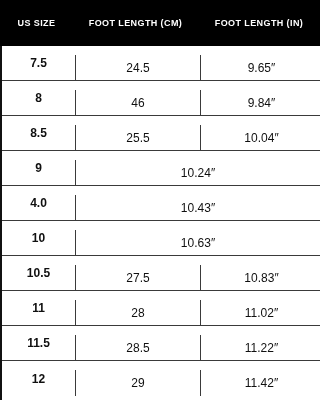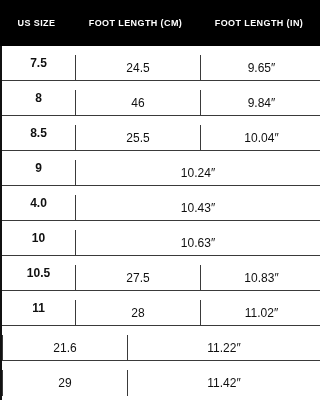--- a/index.html
+++ b/index.html
@@ -150,23 +150,25 @@
       <div class="cell col-3 cell-in divider">10.83″</div>
     </div>
 
     <div class="chart-row">
       <div class="cell col-1 cell-us">11</div>
       <div class="cell col-2 cell-cm divider">28</div>
       <div class="cell col-3 cell-in divider">11.02″</div>
     </div>
 
     <div class="chart-row">
-      <div class="cell col-2 cell-cm divider">21.6</div>
+      <div class="cell col-1 cell-us">11.5</div>
+      <div class="cell col-2 cell-cm divider">28.5</div>
       <div class="cell col-3 cell-in divider">11.22″</div>
     </div>
 
     <div class="chart-row">
+      <div class="cell col-1 cell-us">12</div>
       <div class="cell col-2 cell-cm divider">29</div>
       <div class="cell col-3 cell-in divider">11.42″</div>
     </div>
 
   </div>
 </div>
 
 </body></html>

